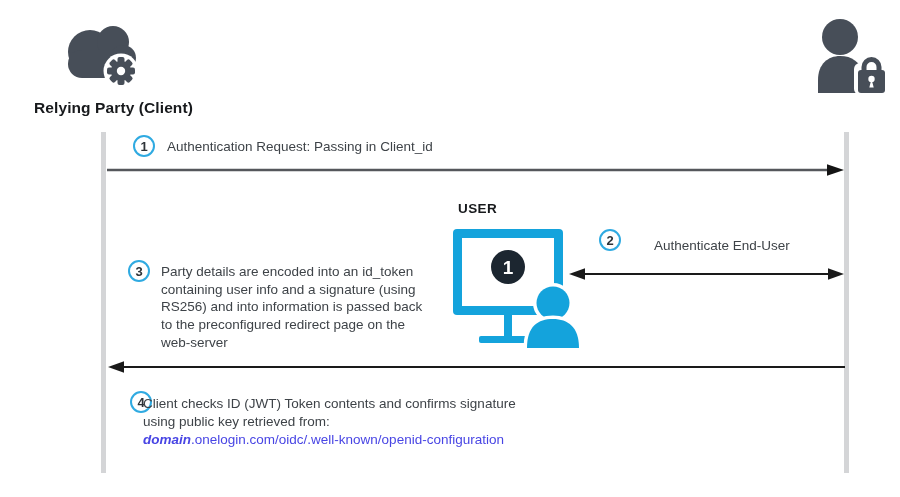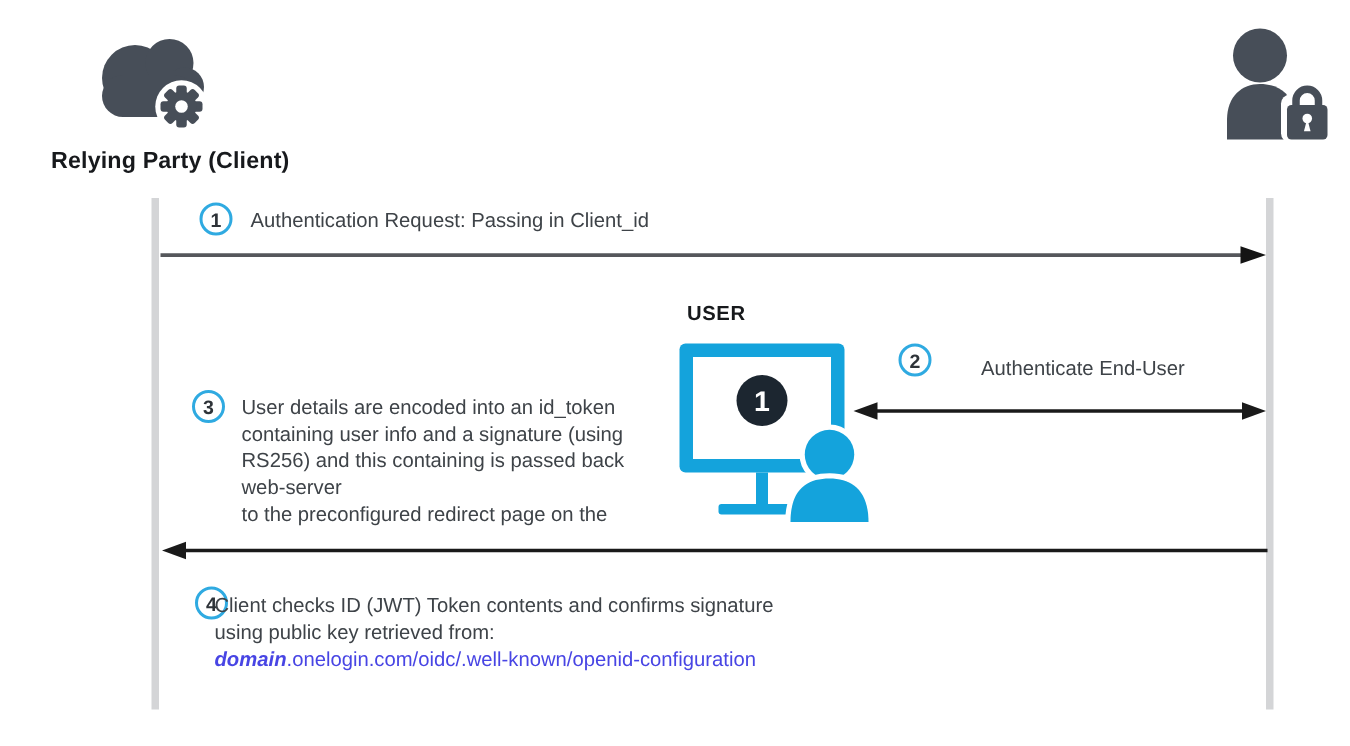--- a/index.html
+++ b/index.html
@@ -95,25 +95,25 @@
   <svg class="abs" style="left:549px;top:267px" width="279" height="14">
     <line x1="13" y1="7" x2="266" y2="7" stroke="#1a1a1a" stroke-width="2.2"></line>
     <path d="M2 7 L18 1.2 L18 12.8 Z" fill="#1a1a1a"></path>
     <path d="M277 7 L261 1.2 L261 12.8 Z" fill="#1a1a1a"></path>
   </svg>
 
   <div class="step-circle" style="left:110px;top:260px">
     <span>3</span>
   </div>
   <div class="abs step-text center mlines" style="left:143px;top:263px;width:310px">
-    <div>User details are encoded into an id_token</div>
+    <div>Party details are encoded into an id_token</div>
     <div>containing user info and a signature (using</div>
-    <div>RS256) and this containing is passed back</div>
+    <div>RS256) and into information is passed back</div>
+    <div>to the preconfigured redirect page on the</div>
     <div>web-server</div>
-    <div>to the preconfigured redirect page on the</div>
   </div>
   <svg class="abs" style="left:88px;top:360px" width="740" height="14">
     <line x1="14" y1="7" x2="739" y2="7" stroke="#1a1a1a" stroke-width="2.2"></line>
     <path d="M2 7 L18 1.2 L18 12.8 Z" fill="#1a1a1a"></path>
   </svg>
 
   <div class="step-circle" style="left:112px;top:391px">
     <span>4</span>
   </div>
   <div class="abs step-text center" style="left:125px;top:395px;width:440px;line-height:17.8px">

